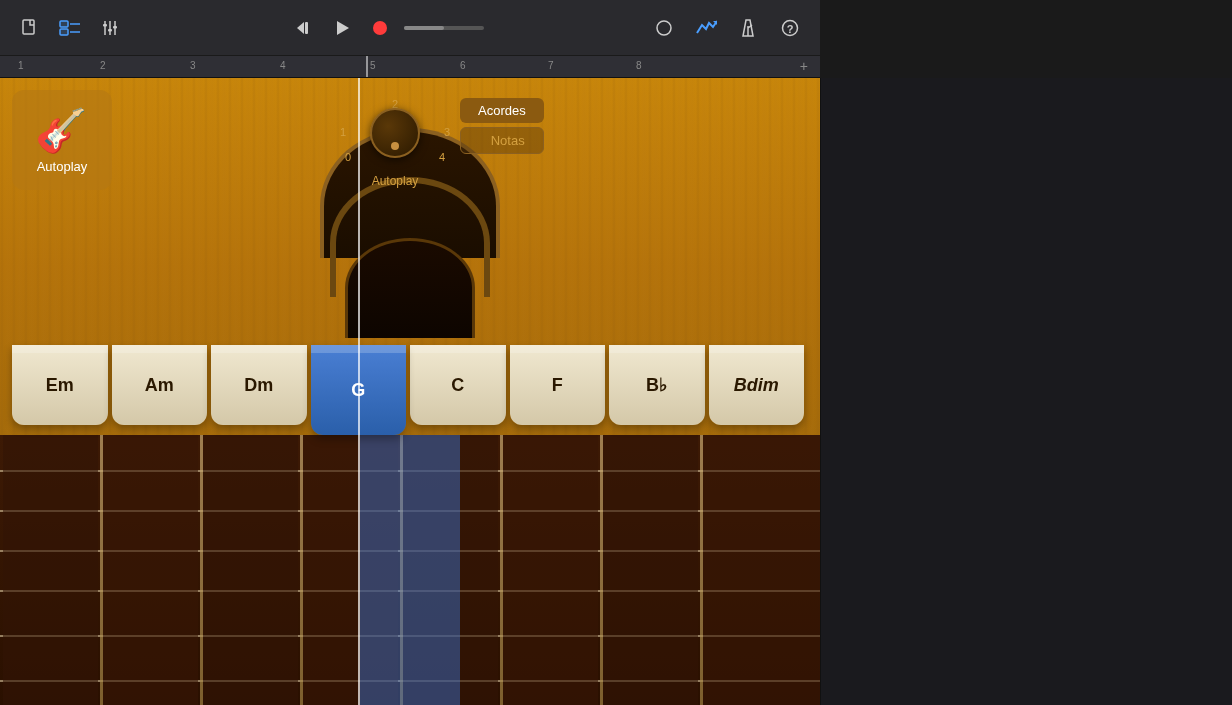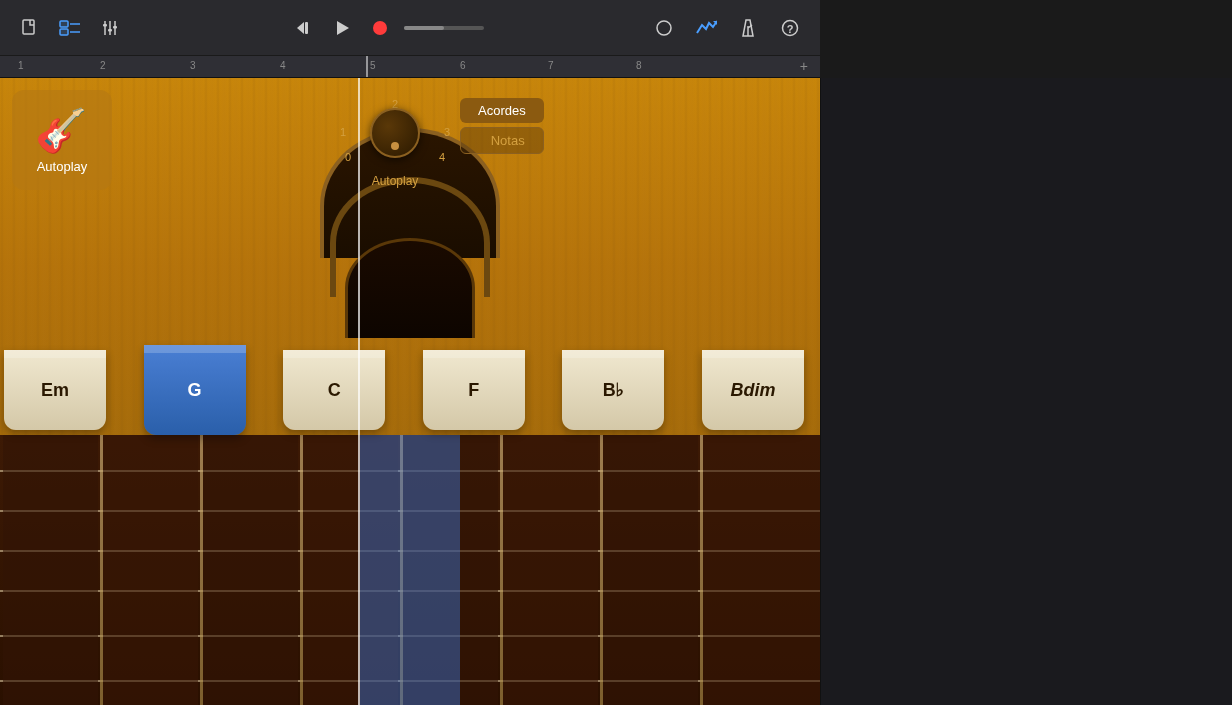--- a/index.html
+++ b/index.html
@@ -562,22 +562,24 @@
       <div class="fret-section" style="left:203px; width:95px; background:rgba(50,20,5,0.6);"></div>
       <div class="fret-section" style="left:303px; width:95px; background:rgba(55,22,5,0.6);"></div>
       <div class="fret-section" style="left:403px; width:95px; background:rgba(50,20,5,0.6);"></div>
       <div class="fret-section" style="left:503px; width:95px; background:rgba(55,22,5,0.6);"></div>
       <div class="fret-section" style="left:603px; width:95px; background:rgba(50,20,5,0.6);"></div>
       <div class="fret-section" style="left:703px; width:117px; background:rgba(55,22,5,0.6);"></div>
 
       <div class="chord-highlight"></div>
     </div>
 
-    <div style="position:absolute; bottom:270px; left:0; right:12px; display:flex; align-items:center; justify-content:space-between; z-index:20; padding:0 2px;">
+    <div style="position:absolute; bottom:270px; left:0; right:4px; display:flex; align-items:flex-start; justify-content:space-between; z-index:20; padding:0 10px;">
       <button class="chord-btn" style="max-width:102px;">Em</button>
+      <button class="chord-btn" style="max-width:102px;">Am</button>
+      <button class="chord-btn" style="max-width:102px;">Dm</button>
       <button class="chord-btn active" style="max-width:102px;">G</button>
       <button class="chord-btn" style="max-width:102px;">C</button>
       <button class="chord-btn" style="max-width:102px;">F</button>
       <button class="chord-btn" style="max-width:102px;">B♭</button>
       <button class="chord-btn" style="max-width:102px;font-style:italic;">Bdim</button>
     </div>
 
   </div>
 
   <div class="right-panel"></div>

